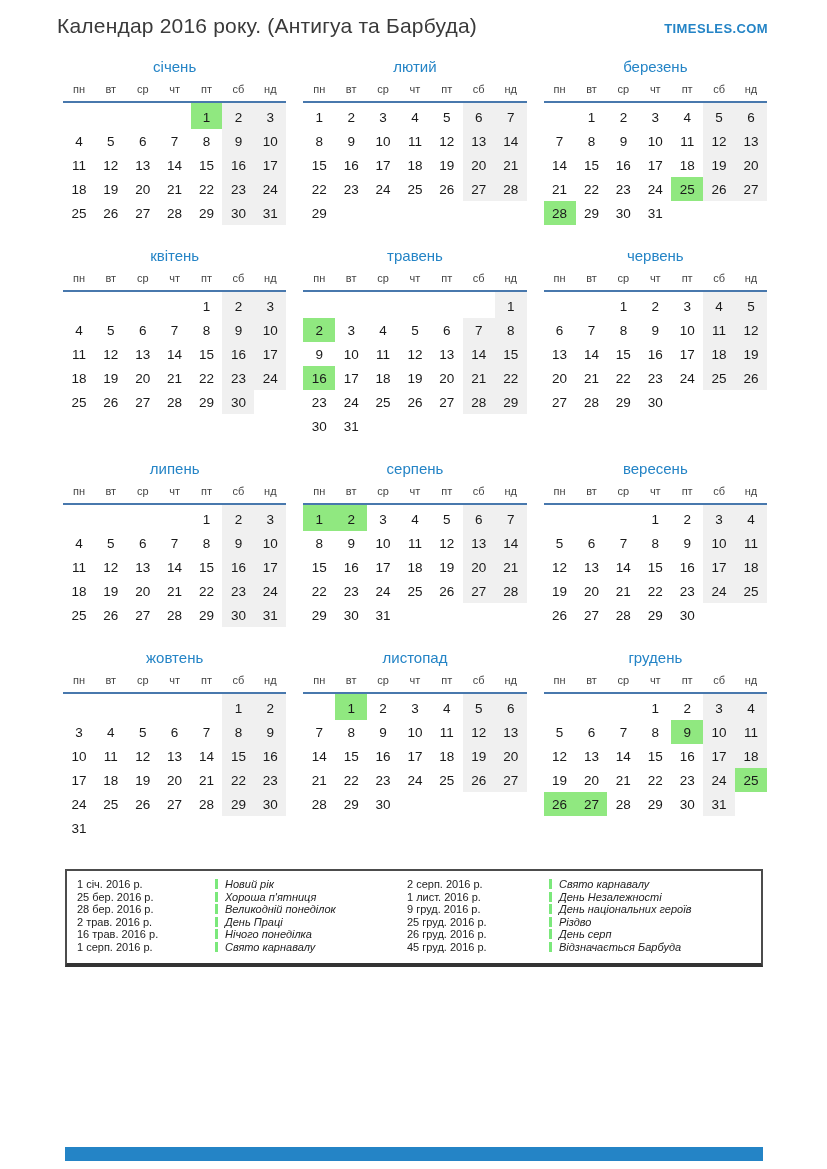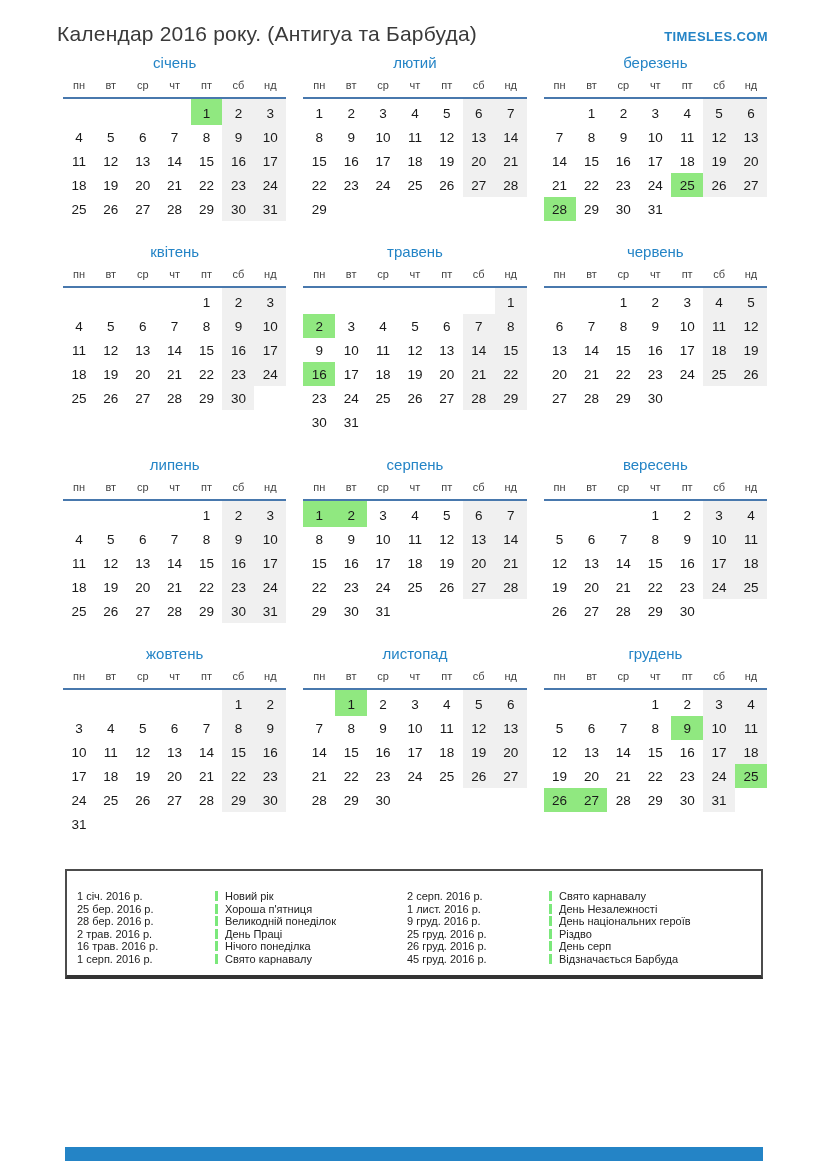--- a/index.html
+++ b/index.html
@@ -8,39 +8,39 @@
     background: #ffffff;
     position: relative;
     overflow: hidden;
     font-family: "Liberation Sans", "DejaVu Sans", sans-serif;
     color: #2b2b2b;
   }
   .header {
     display: flex;
     justify-content: space-between;
     align-items: baseline;
-    padding: 22px 59px 0 57px;
+    padding: 14px 59px 0 57px;
     text-align: right;
   }
   .title {
     font-size: 21px;
     font-weight: 500;
     color: #3a3a3a;
     letter-spacing: 0.2px;
   }
   .site {
     font-size: 13px;
     font-weight: 700;
     color: var(--accent);
     letter-spacing: 0.4px;
     text-decoration: none;
     cursor: pointer;
   }
   .months {
-    margin: 8px 60px 0 63px;
+    margin: 20px 60px 0 63px;
     display: grid;
     grid-template-columns: repeat(3, 1fr);
     column-gap: 17px;
     row-gap: 22px;
   }
   .month { }
   .mtitle {
     text-align: center;
     color: var(--accent);
     font-size: 15px;
@@ -71,29 +71,29 @@
   td.hol { background: var(--holiday); }
   .legend {
     position: absolute;
     left: 65px;
     top: 869px;
     width: 698px;
     box-sizing: border-box;
     border: 2px solid #4c4c4c;
     border-bottom-width: 4px;
     border-bottom-color: #333333;
-    padding: 19px 6px 9px 10px;
+    padding: 7px 6px 9px 10px;
     display: grid;
     grid-template-columns: 138px 192px 142px 1fr;
     font-size: 11px;
     line-height: 12.6px;
     color: #222222;
   }
   .ldate { white-space: nowrap; }
-  .lname { white-space: nowrap; }
+  .lname { white-space: nowrap; font-style: italic; }
   .tick {
     display: inline-block;
     width: 3px;
     height: 10px;
     background: var(--tick);
     margin-right: 7px;
     vertical-align: -1px;
   }
   .footer-bar {
     position: absolute;

